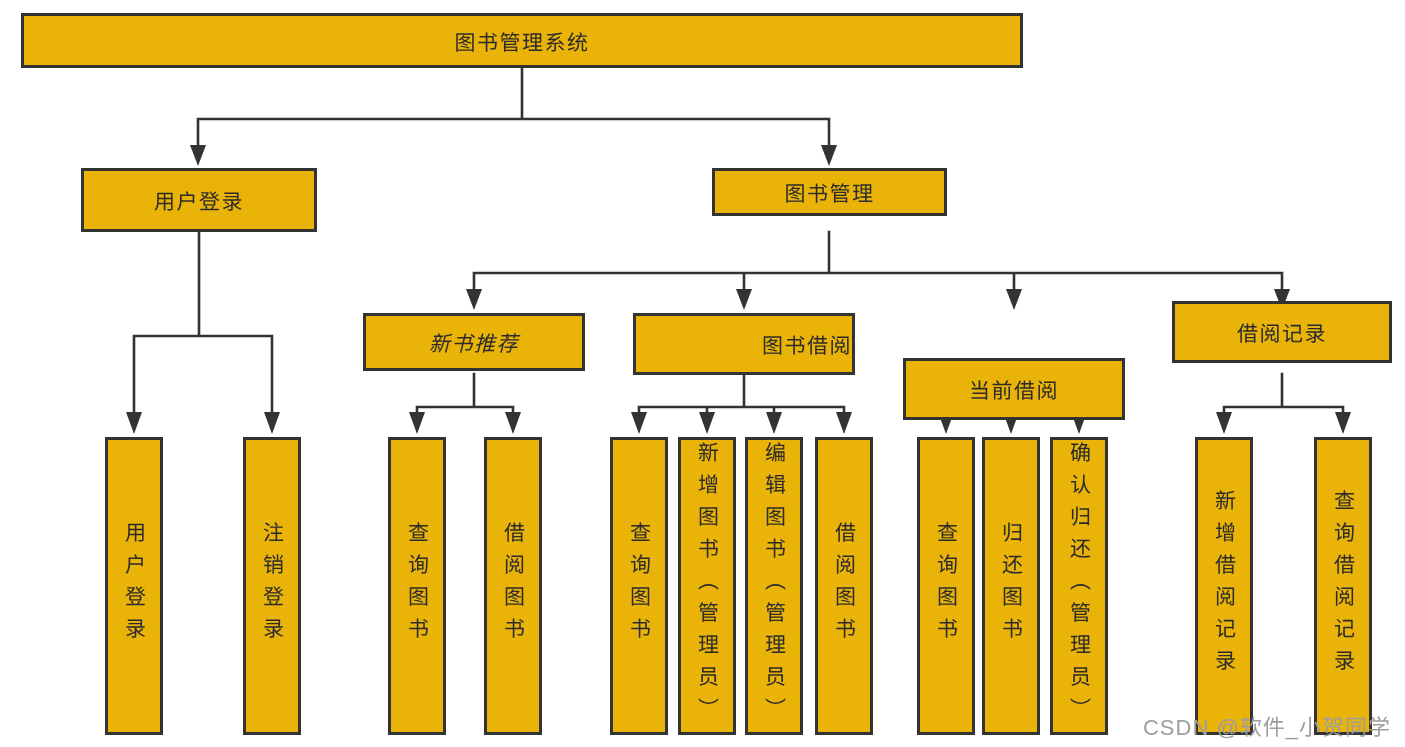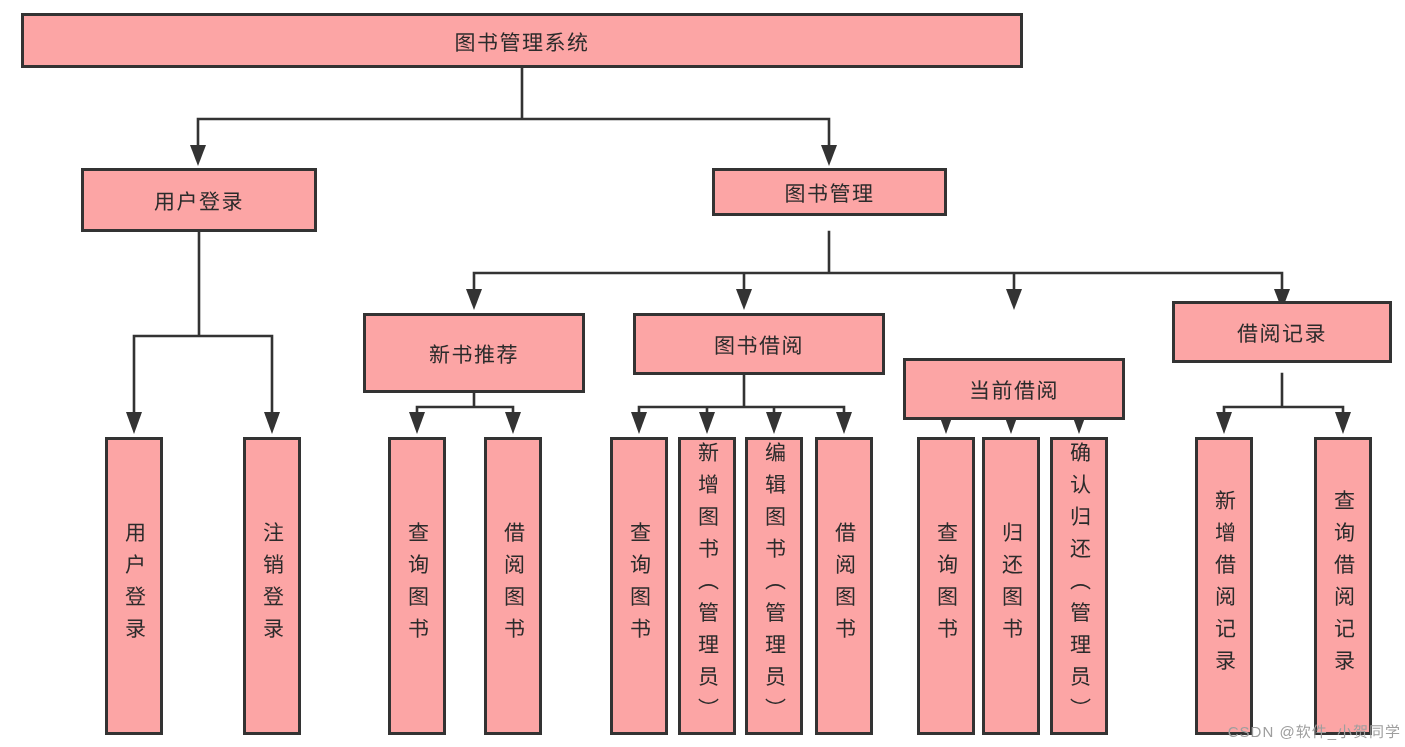--- a/index.html
+++ b/index.html
@@ -16,41 +16,41 @@
   .connectors path {
     stroke: var(--line, #333333);
     stroke-width: 2.6;
     fill: none;
     stroke-linecap: square;
   }
   .connectors polygon { fill: var(--line, #333333); }
   .node {
     position: absolute;
     border: 3px solid var(--line, #333333);
-    background: #fca5a5;
+    background: #eab308;
     display: flex;
     align-items: center;
     justify-content: center;
     color: #2b2b2b;
   }
   .h-node { font-size: 21px; letter-spacing: 1.5px; }
   .leaf { width: 58px; top: 437px; height: 298px; }
   .leaf span {
     writing-mode: vertical-lr;
     text-orientation: mixed;
     font-size: 21px;
     line-height: 1;
     letter-spacing: 11px;
     white-space: nowrap;
   }
   .watermark {
     position: absolute;
-    right: 4px;
+    right: 14px;
     bottom: 6px;
-    font-size: 15px;
+    font-size: 22px;
     color: var(--wm, #9e9e9e);
     z-index: 5;
     letter-spacing: 1px;
   }
 </style>
 </head>
 <body>
 
 <div class="canvas">
 
@@ -94,24 +94,24 @@
     <span>图书管理系统</span>
   </div>
 
   <div class="node h-node" style="left:81px; top:168px; width:236px; height:64px;">
     <span>用户登录</span>
   </div>
   <div class="node h-node" style="left:712px; top:168px; width:235px; height:48px;">
     <span>图书管理</span>
   </div>
 
-  <div class="node h-node" style="left:363px; top:313px; width:222px; height:80px;">
+  <div class="node h-node" style="left:363px; top:313px; width:222px; height:58px;font-style:italic;">
     <span>新书推荐</span>
   </div>
-  <div class="node h-node" style="left:633px; top:313px; width:252px; height:62px;">
+  <div class="node h-node" style="left:633px; top:313px; width:222px; height:62px;justify-content:flex-end;">
     <span>图书借阅</span>
   </div>
   <div class="node h-node" style="left:903px; top:313px; width:222px; height:62px;margin-top:45px;">
     <span>当前借阅</span>
   </div>
   <div class="node h-node" style="left:1172px; top:301px; width:220px; height:62px;">
     <span>借阅记录</span>
   </div>
 
   <div class="node leaf" style="left:105px;">

